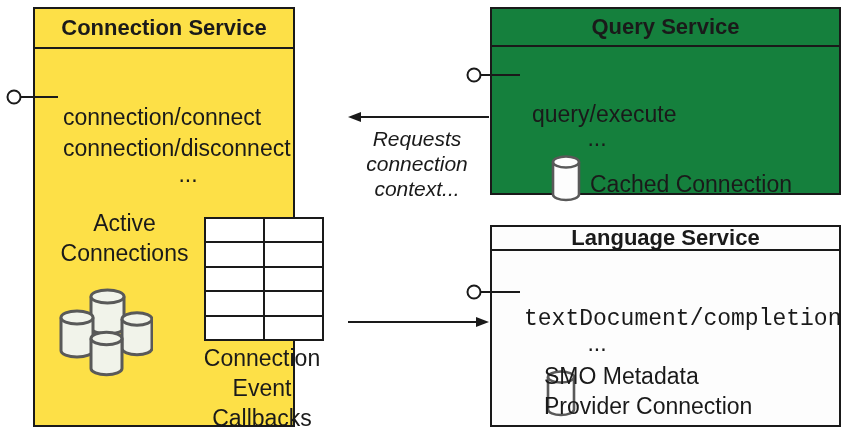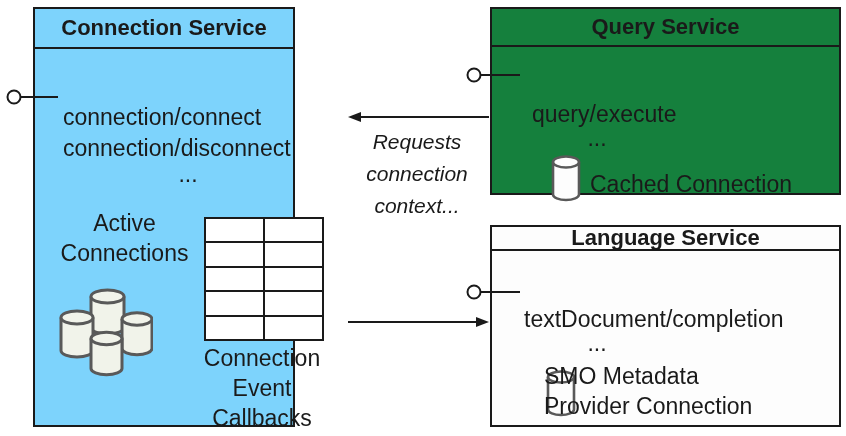--- a/index.html
+++ b/index.html
@@ -28,21 +28,21 @@
     border-bottom: 2px solid #1a1a1a;
     display: flex; align-items: center; justify-content: center;
     font-weight: bold;
     font-size: 22px;
   }
   .box-body { position: relative; width: 100%; }
 
   .connection-box {
     left: 33px; top: 7px;
     width: 262px; height: 420px;
-    background: #7dd3fc;
+    background: #fde047;
   }
   .connection-box .box-header { height: 40px; }
 
   .query-box {
     left: 490px; top: 7px;
     width: 351px; height: 188px;
     background: #15803d;
   }
   .query-box .box-header { height: 38px; }
 
@@ -79,30 +79,30 @@
     grid-template-columns: 1fr 1fr;
     grid-template-rows: repeat(5, 1fr);
   }
   .callbacks-table .cell { border: 1px solid #1a1a1a; background: #ffffff; }
 
   .method-1-qs { left: 40px; top: 52px; }
   .ellipsis-qs { left: 40px; top: 76px; width: 130px; text-align: center; }
   .db-icon-qs { position: absolute; left: 59px; top: 108px; }
   .cached-label { left: 98px; top: 122px; }
 
-  .method-1-ls { left: 32px; top: 53px; }
+  .method-1-ls { left: 32px; top: 53px; font-family: Liberation Mono, monospace; }
   .ellipsis-ls { left: 40px; top: 77px; width: 130px; text-align: center; }
   .db-icon-ls { position: absolute; left: 54px; top: 119px; }
   .smo-label { left: 52px; top: 110px; width: 260px; }
 
   .arrow-label {
     position: absolute;
     font-style: italic;
     font-size: 21px;
-    line-height: 32px;
+    line-height: 25px;
     white-space: pre-line;
     text-align: center;
     width: 134px;
   }
   .requests-label { left: 350px; top: 126px; }
   .sent-label { left: 350px; top: 333px; }
 </style>
 </head>
 <body>
 

